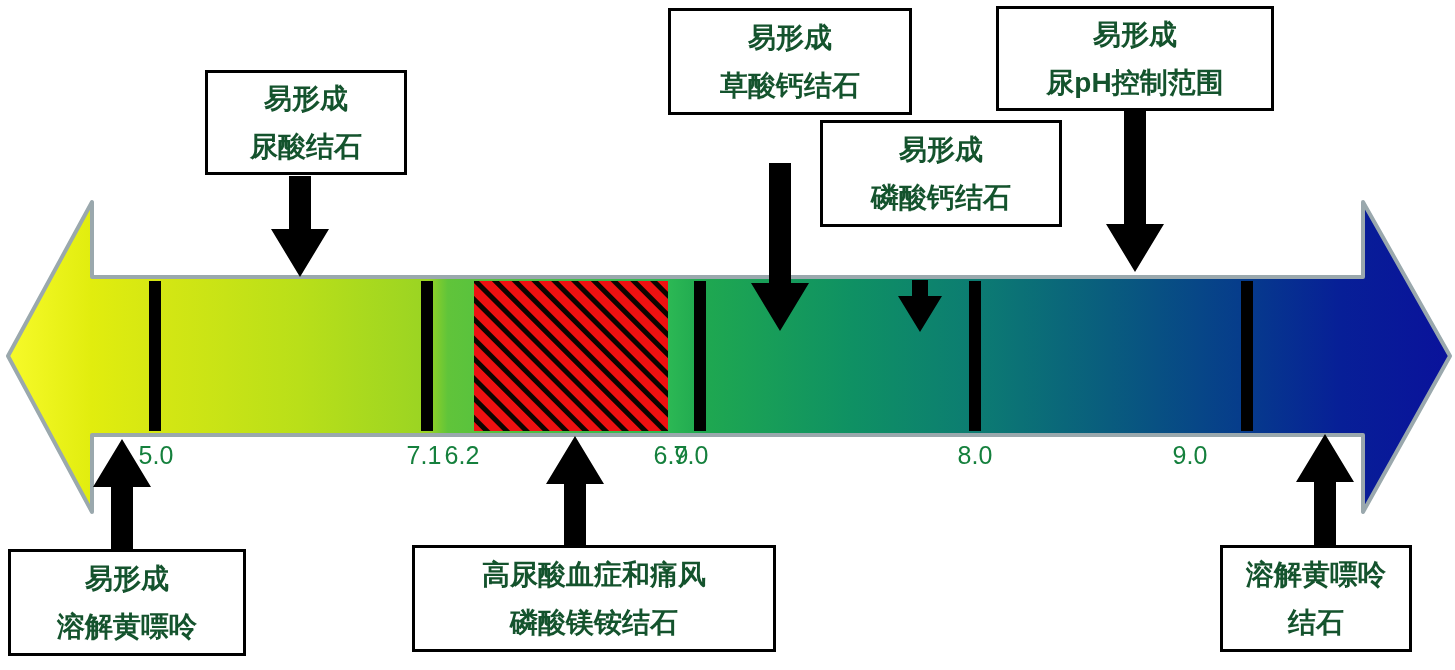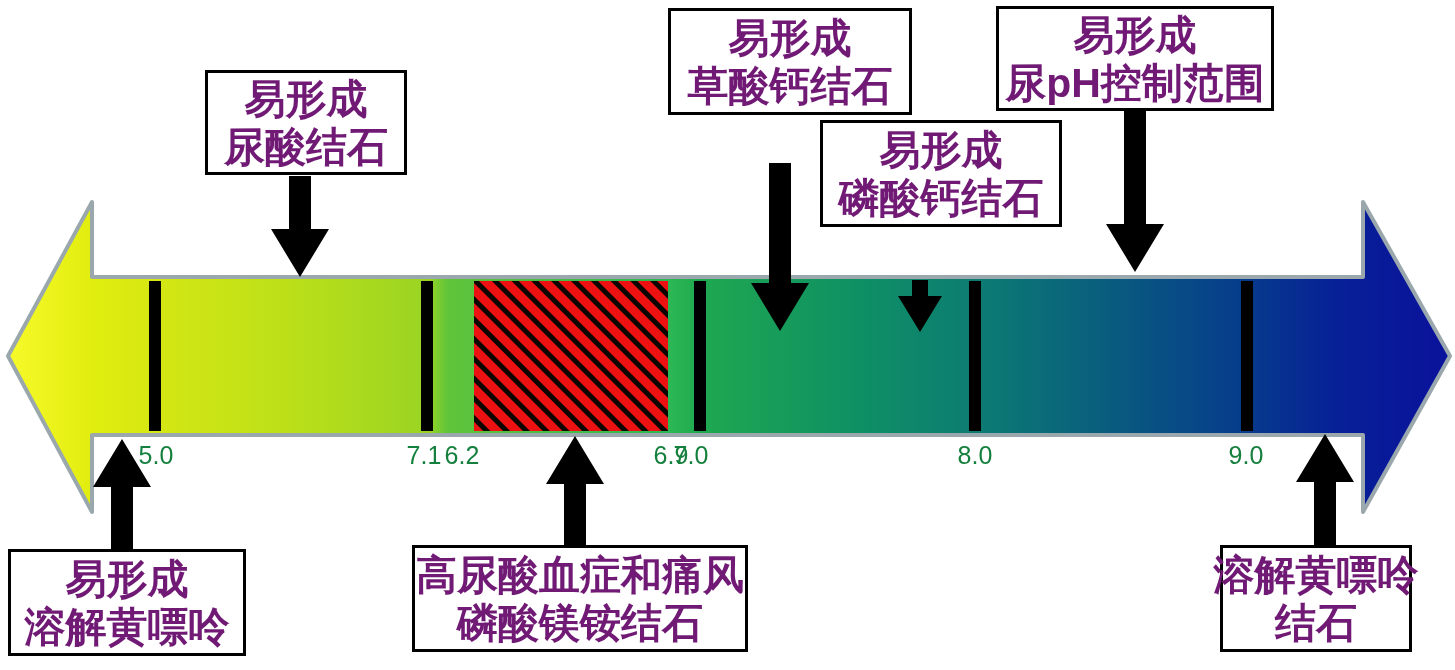--- a/index.html
+++ b/index.html
@@ -6,23 +6,23 @@
   body{width:1455px;height:670px;overflow:hidden;
        font-family:"Liberation Sans","DejaVu Sans",sans-serif;}
   #stage{position:relative;width:1455px;height:670px;background:#ffffff;}
   #scale-svg{position:absolute;left:0;top:0;}
   .label-box{
     position:absolute;
     background:#ffffff;
     border:3px solid #000000;
     display:flex;flex-direction:column;justify-content:center;align-items:center;
     text-align:center;
-    color:#701a75;
+    color:#14532d;
     font-weight:bold;
-    font-size:41px;
+    font-size:28px;
     line-height:48px;
     box-sizing:border-box;
     z-index:3;
     white-space:nowrap;
   }
   .tick-label{
     position:absolute;
     transform:translateX(-50%);
     color:#15803d;
     font-size:25px;
@@ -94,30 +94,30 @@
   </div>
   <div class="label-box" style="left:996px;top:6px;width:278px;height:105px;">
     <span>易形成</span>
     <span>尿pH控制范围</span>
   </div>
 
   <div class="label-box" style="left:8px;top:549px;width:238px;height:107px;">
     <span>易形成</span>
     <span>溶解黄嘌呤</span>
   </div>
-  <div class="label-box" style="left:412px;top:545px;width:336px;height:107px;">
+  <div class="label-box" style="left:412px;top:545px;width:364px;height:107px;">
     <span>高尿酸血症和痛风</span>
     <span>磷酸镁铵结石</span>
   </div>
   <div class="label-box" style="left:1220px;top:545px;width:192px;height:107px;">
     <span>溶解黄嘌呤</span>
     <span>结石</span>
   </div>
 
   <span class="tick-label" style="left:156px;top:441px;">5.0</span>
   <span class="tick-label" style="left:424px;top:441px;">7.1</span>
   <span class="tick-label" style="left:462px;top:441px;">6.2</span>
   <span class="tick-label" style="left:659px;top:441px;margin-left:12px;">6.9</span>
   <span class="tick-label" style="left:691px;top:441px;">7.0</span>
   <span class="tick-label" style="left:975px;top:441px;">8.0</span>
-  <span class="tick-label" style="left:1246px;top:441px;">9.0</span>
+  <span class="tick-label" style="left:1190px;top:441px;">9.0</span>
 
 </div>
 
 </body></html>

